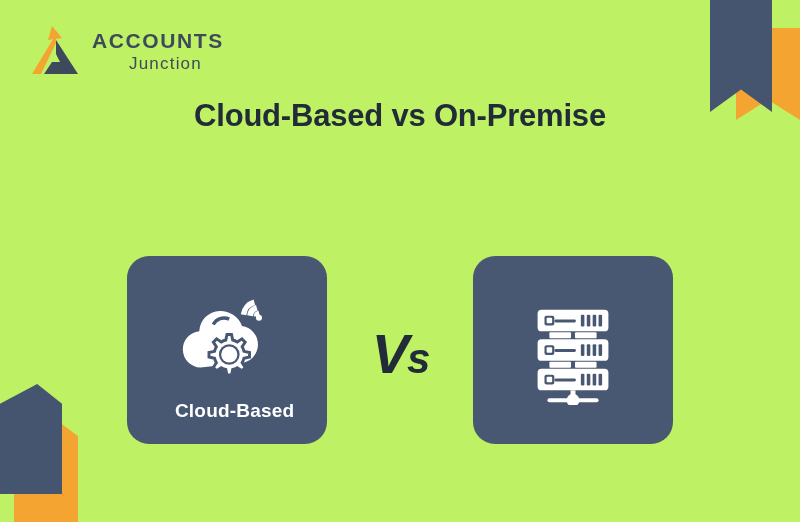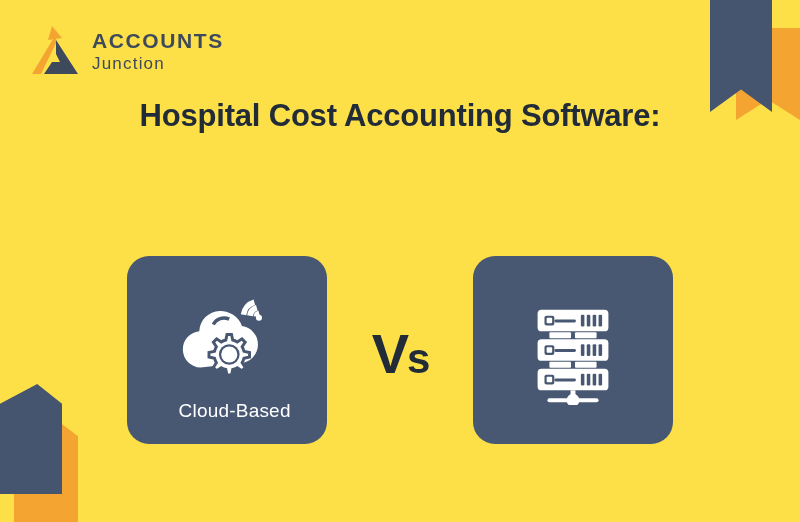--- a/index.html
+++ b/index.html
@@ -12,21 +12,21 @@
     background: #ffffff;
     font-family: "Liberation Sans", sans-serif;
     overflow: hidden;
     position: relative;
   }
 
   #canvas {
     position: relative;
     width: 800px;
     height: 522px;
-    background: #fde047;
+    background: #bef264;
     overflow: hidden;
   }
 
   
   .deco {
     position: absolute;
     pointer-events: none;
   }
 
   .deco-tr-orange {
@@ -88,20 +88,21 @@
     font-weight: bold;
     letter-spacing: 1.6px;
     color: #3E4A5C;
   }
   #logo-text .lt-sub {
     font-size: 17px;
     font-weight: normal;
     letter-spacing: 1.2px;
     color: #3E4A5C;
     margin-top: 4px;
+    margin-left: 37px;
   }
 
   
   #title-block {
     position: absolute;
     left: 0;
     right: 0;
     top: 96px;
     text-align: center;
     padding: 0 60px;
@@ -145,31 +146,32 @@
     width: 118px;
     height: 104px;
     display: flex;
     align-items: center;
     justify-content: center;
   }
   .card-label {
     margin-top: 12px;
     color: #FFFFFF;
     font-size: 19px;
-    font-weight: normal;
+    font-weight: bold;
     letter-spacing: 0.2px;
     margin-left: 16px;
   }
 
   .vs-gap-left  { width: 45px; height: 1px; }
   .vs-gap-right { width: 45px; height: 1px; }
 
   #vs-badge {
     font-size: 56px;
     font-weight: bold;
+    font-style: italic;
     color: #222B38;
     line-height: 1;
     letter-spacing: -2px;
     transform: translateY(4px);
   }
   #vs-badge .vs-s { font-size: 42px; }
 </style>
 </head>
 <body>
 
@@ -190,21 +192,21 @@
         <path d="M30 16 L52 50 L18 50 L26 38 L34 38 L30 30 Z" fill="#3E4A5C"></path>
       </svg>
     </div>
     <div id="logo-text">
       <span class="lt-main">ACCOUNTS</span>
       <span class="lt-sub">Junction</span>
     </div>
   </div>
 
   <div id="title-block">
-    <div class="tline">Hospital Cost Accounting Software:</div>
+    <div class="tline">Cloud-Based vs On-Premise</div>
   </div>
 
   <div id="compare-row">
 
     <div class="card">
       <div class="card-icon">
         <svg viewBox="0 0 120 104" width="118" height="104" aria-hidden="true">
           <g fill="#FFFFFF">
 
             <path d="M74 30 a18 18 0 0 1 13 -15 l1.6 5.6 a12.3 12.3 0 0 0 -9 10.3 Z"></path>

